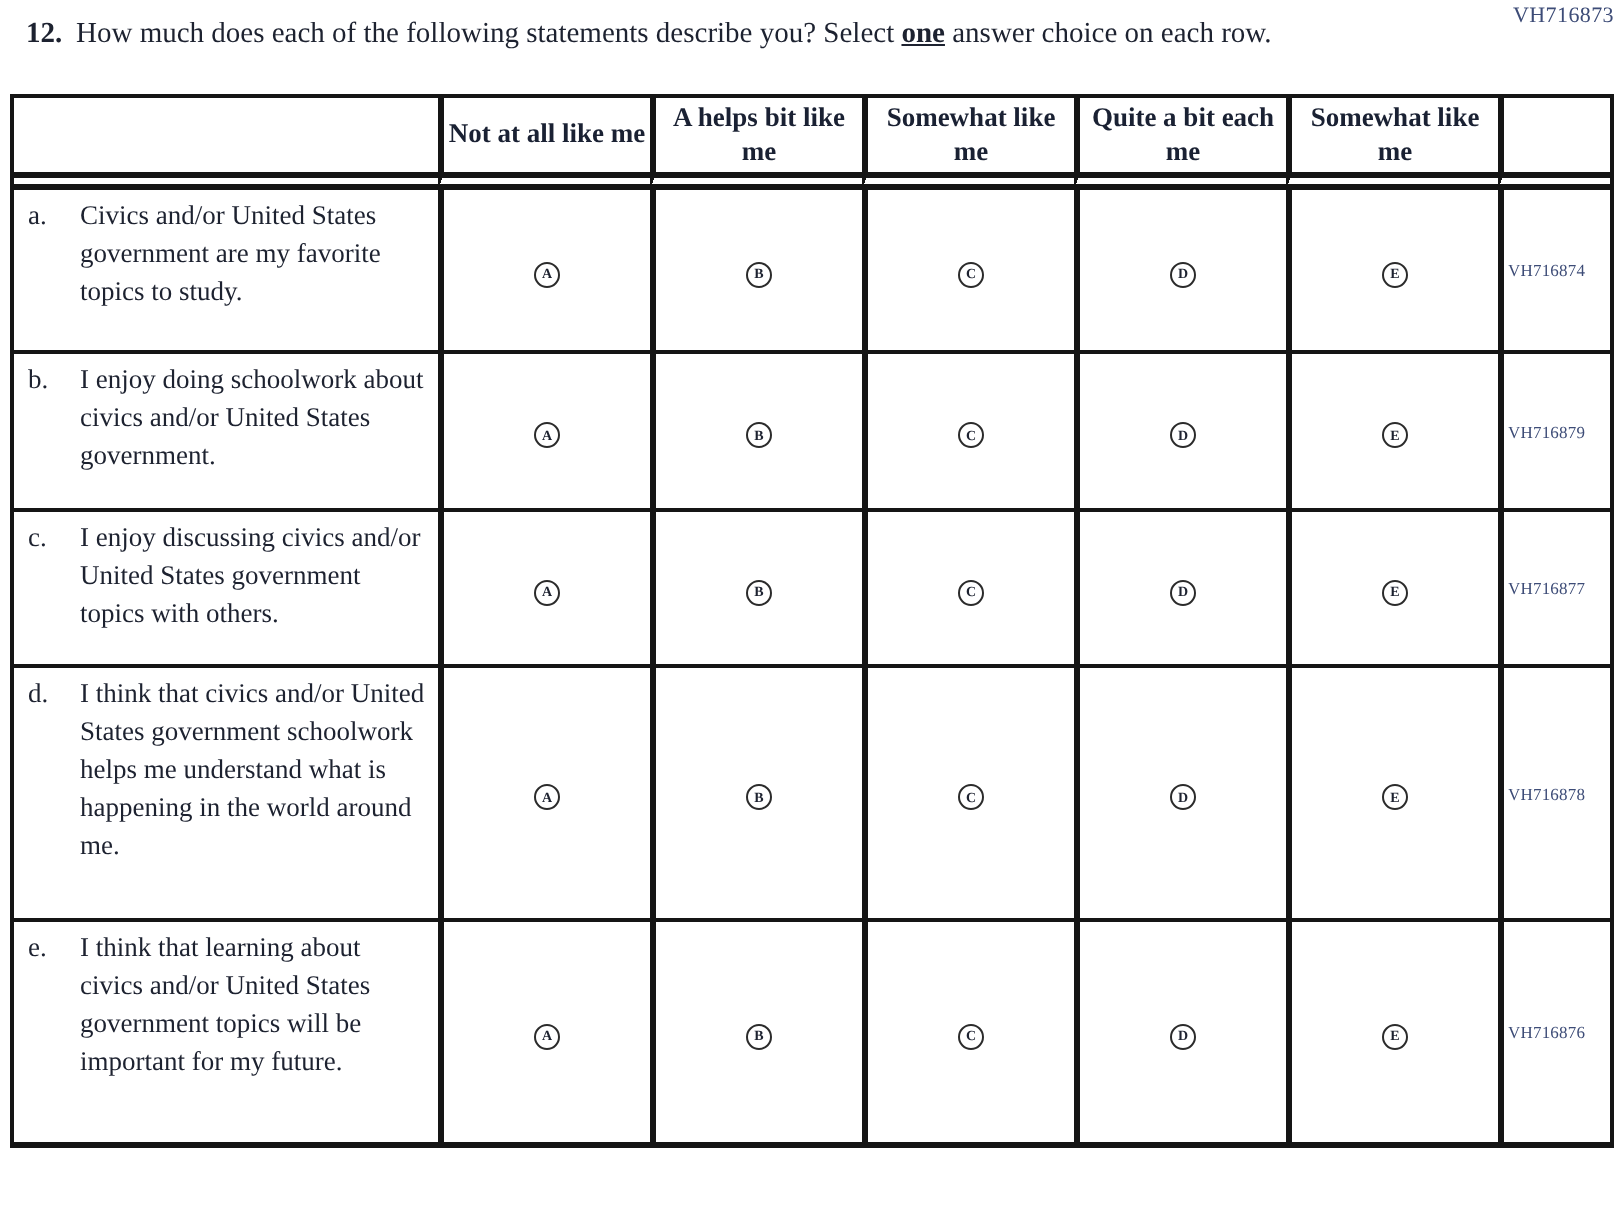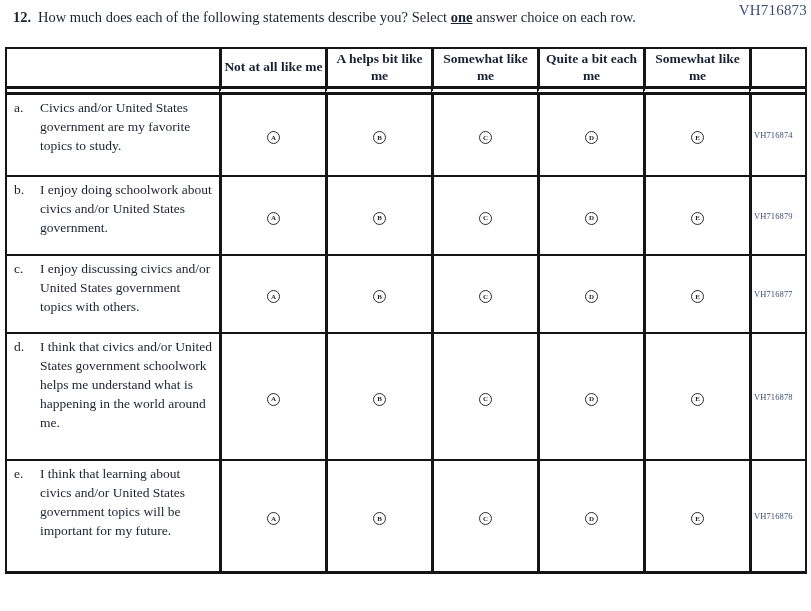--- a/index.html
+++ b/index.html
@@ -14,21 +14,21 @@
     font-family: "Liberation Serif", serif;
     color: #1d2230;
     overflow: hidden;
   }
 
   
   .top-code {
     position: absolute;
     top: 2px;
     right: 4px;
-    font-size: 15px;
+    font-size: 11px;
     letter-spacing: 0.2px;
     color: #3d4c77;
     text-align: right;
   }
 
   
   .question {
     display: flex;
     margin: 8px 0 0 13px;
     font-size: 14.5px;

